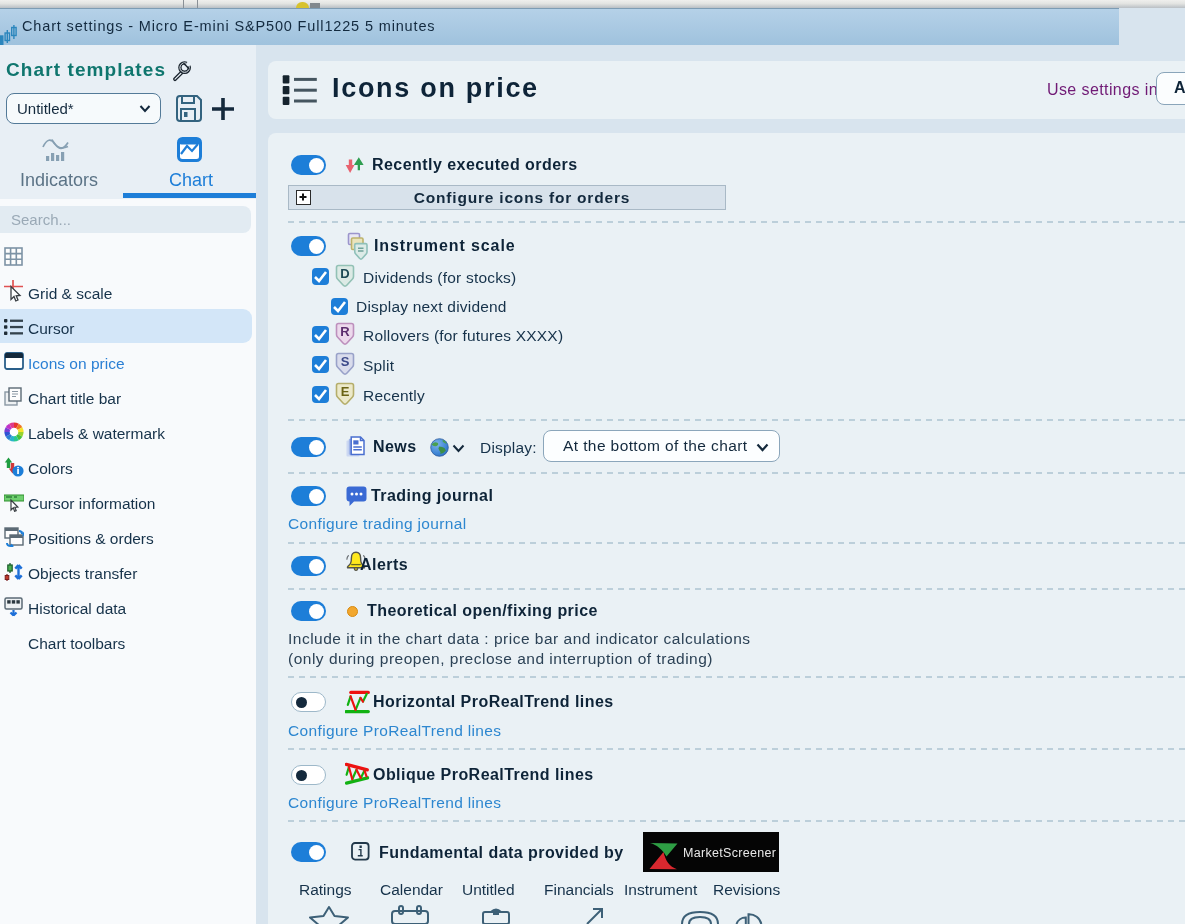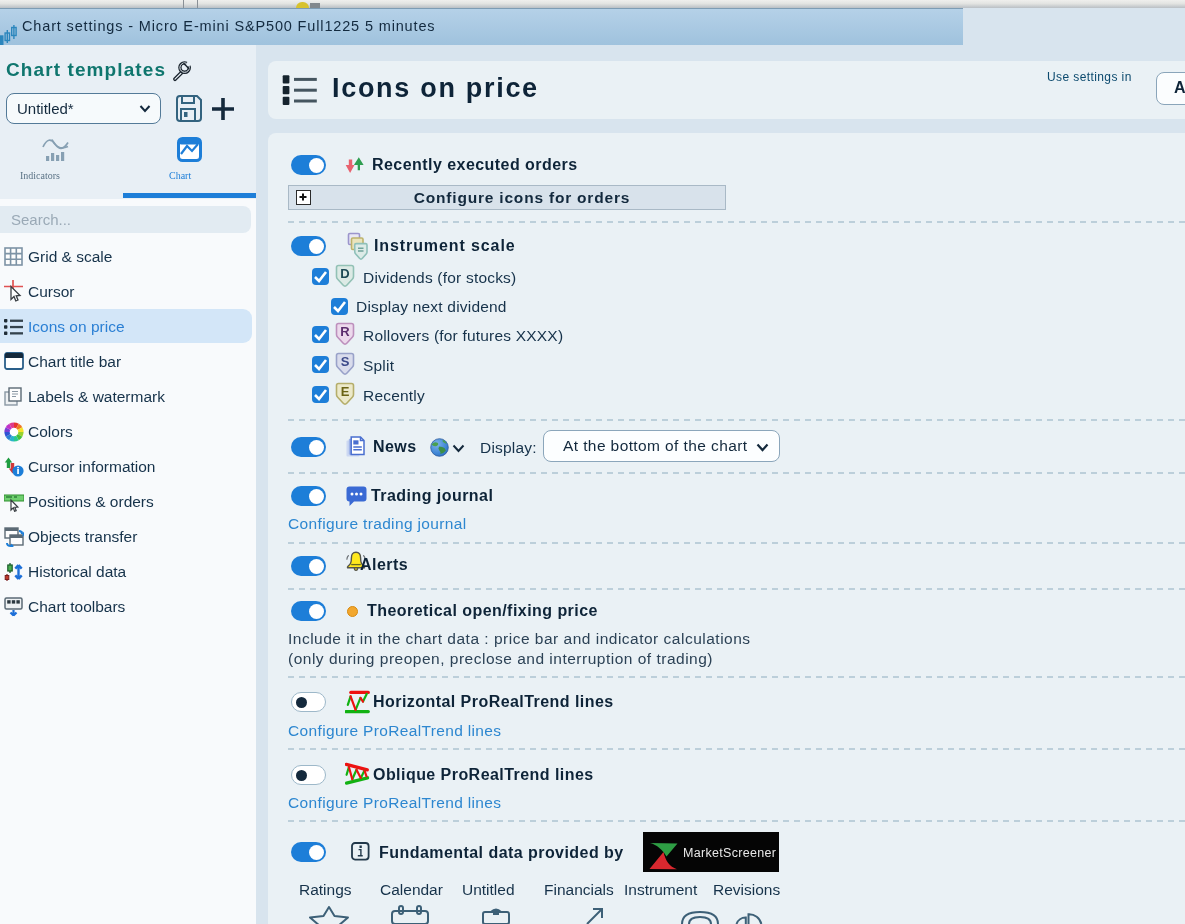--- a/index.html
+++ b/index.html
@@ -2,38 +2,38 @@
 <html><head>
 <meta charset="utf-8">
 <style>
 * { margin:0; padding:0; box-sizing:border-box; }
 html,body { width:1185px; height:924px; overflow:hidden; }
 body { font-family:"Liberation Sans", sans-serif; background:#d8e4ee; position:relative; color:#13293d; }
 .abs { position:absolute; }
 
 #topstrip { left:0; top:0; width:1185px; height:8px; background:linear-gradient(#efefed 0%,#e3e4e2 45%,#b9bfc4 100%); }
 #topstrip .vline { position:absolute; top:0; width:1px; height:8px; background:#8a9096; }
-#titlebar { left:0; top:8px; width:963px; height:37px; background:linear-gradient(#b5d1e8,#9fc2dd); border-top:1px solid #7d9cb4; }
+#titlebar { left:0; top:8px; width:1119px; height:37px; background:linear-gradient(#b5d1e8,#9fc2dd); border-top:1px solid #7d9cb4; }
 #titlebar .txt { position:absolute; left:22px; top:9px; font-size:14.5px; color:#132a3f; letter-spacing:0.85px; }
 
 #sidebar { left:0; top:45px; width:256px; height:879px; background:#e8eff5; }
 #sidebonly { left:0; top:199px; width:256px; height:725px; background:#f8fafc; }
 .sbh { position:absolute; left:6px; top:59px; font-size:19px; font-weight:bold; color:#0f766e; letter-spacing:1.1px; }
 #tmplsel { position:absolute; left:6px; top:93px; width:155px; height:31px; background:#f6fafc; border:1px solid #537a98; border-radius:8px; font-size:15px; color:#13293d; line-height:29px; padding-left:10px; }
 #tabline { position:absolute; left:123px; top:193px; width:133px; height:5px; background:#1d7ed8; }
-.tablbl { position:absolute; top:170px; font-size:10px;font-family:Liberation Serif, serif; }
+.tablbl { position:absolute; top:170px; font-size:18px; }
 #searchbox { position:absolute; left:0; top:206px; width:251px; height:27px; background:#e2ebf2; border-radius:0 8px 8px 0; color:#9aa9b6; font-size:15px; line-height:27px; padding-left:11px; }
-.sitem { position:absolute; left:28px; font-size:15.5px; color:#16324a; }
+.sitem { position:absolute; left:28px; font-size:15.5px; color:#16324a;margin-top:37px; }
 .sicon { position:absolute; left:4px; }
 #selpill { position:absolute; left:0; top:309px; width:252px; height:34px; background:#d3e6f8; border-radius:0 9px 9px 0; }
 
 #mainhead { left:268px; top:61px; width:917px; height:58px; background:#eaf1f5; border-radius:8px 0 0 8px; }
 #mainbody { left:268px; top:133px; width:917px; height:791px; background:#eaf1f5; border-radius:8px 0 0 0; }
 #mtitle { position:absolute; left:332px; top:73px; font-size:27px; font-weight:bold; color:#0e2438; letter-spacing:1.7px; }
-#usein { position:absolute; left:1047px; top:70px; font-size:12px; color:#0c4a6e; letter-spacing:0.4px; }
+#usein { position:absolute; left:1047px; top:81px; font-size:16px; color:#701a75; letter-spacing:0.4px; }
 #useinbtn { position:absolute; left:1156px; top:72px; width:60px; height:33px; background:#fbfdfe; border:1.5px solid #8aa5ba; border-radius:8px; font-weight:bold; font-size:16px; color:#0e2438; line-height:30px; padding-left:17px; }
 .toggle { position:absolute; width:35px; height:20px; border-radius:10px; }
 .ton { background:#1d7ed8; }
 .ton .knob { position:absolute; right:2.5px; top:2.5px; width:15px; height:15px; border-radius:50%; background:#fff; }
 .toff { background:#fff; border:1px solid #9db8c9; }
 .toff .knob { position:absolute; left:4px; top:3.5px; width:11px; height:11px; border-radius:50%; background:#14293c; }
 .blbl { position:absolute; font-size:16px; font-weight:bold; color:#0e2438; letter-spacing:0.45px; }
 .rlbl { position:absolute; font-size:15.5px; color:#16324a; letter-spacing:0.2px; }
 .link { position:absolute; font-size:15.5px; color:#2d87d0; letter-spacing:0.35px; }
 .sep { position:absolute; left:288px; width:897px; height:2px; background:repeating-linear-gradient(90deg,#bccfda 0 6px,rgba(188,207,218,0) 6px 11px); }

